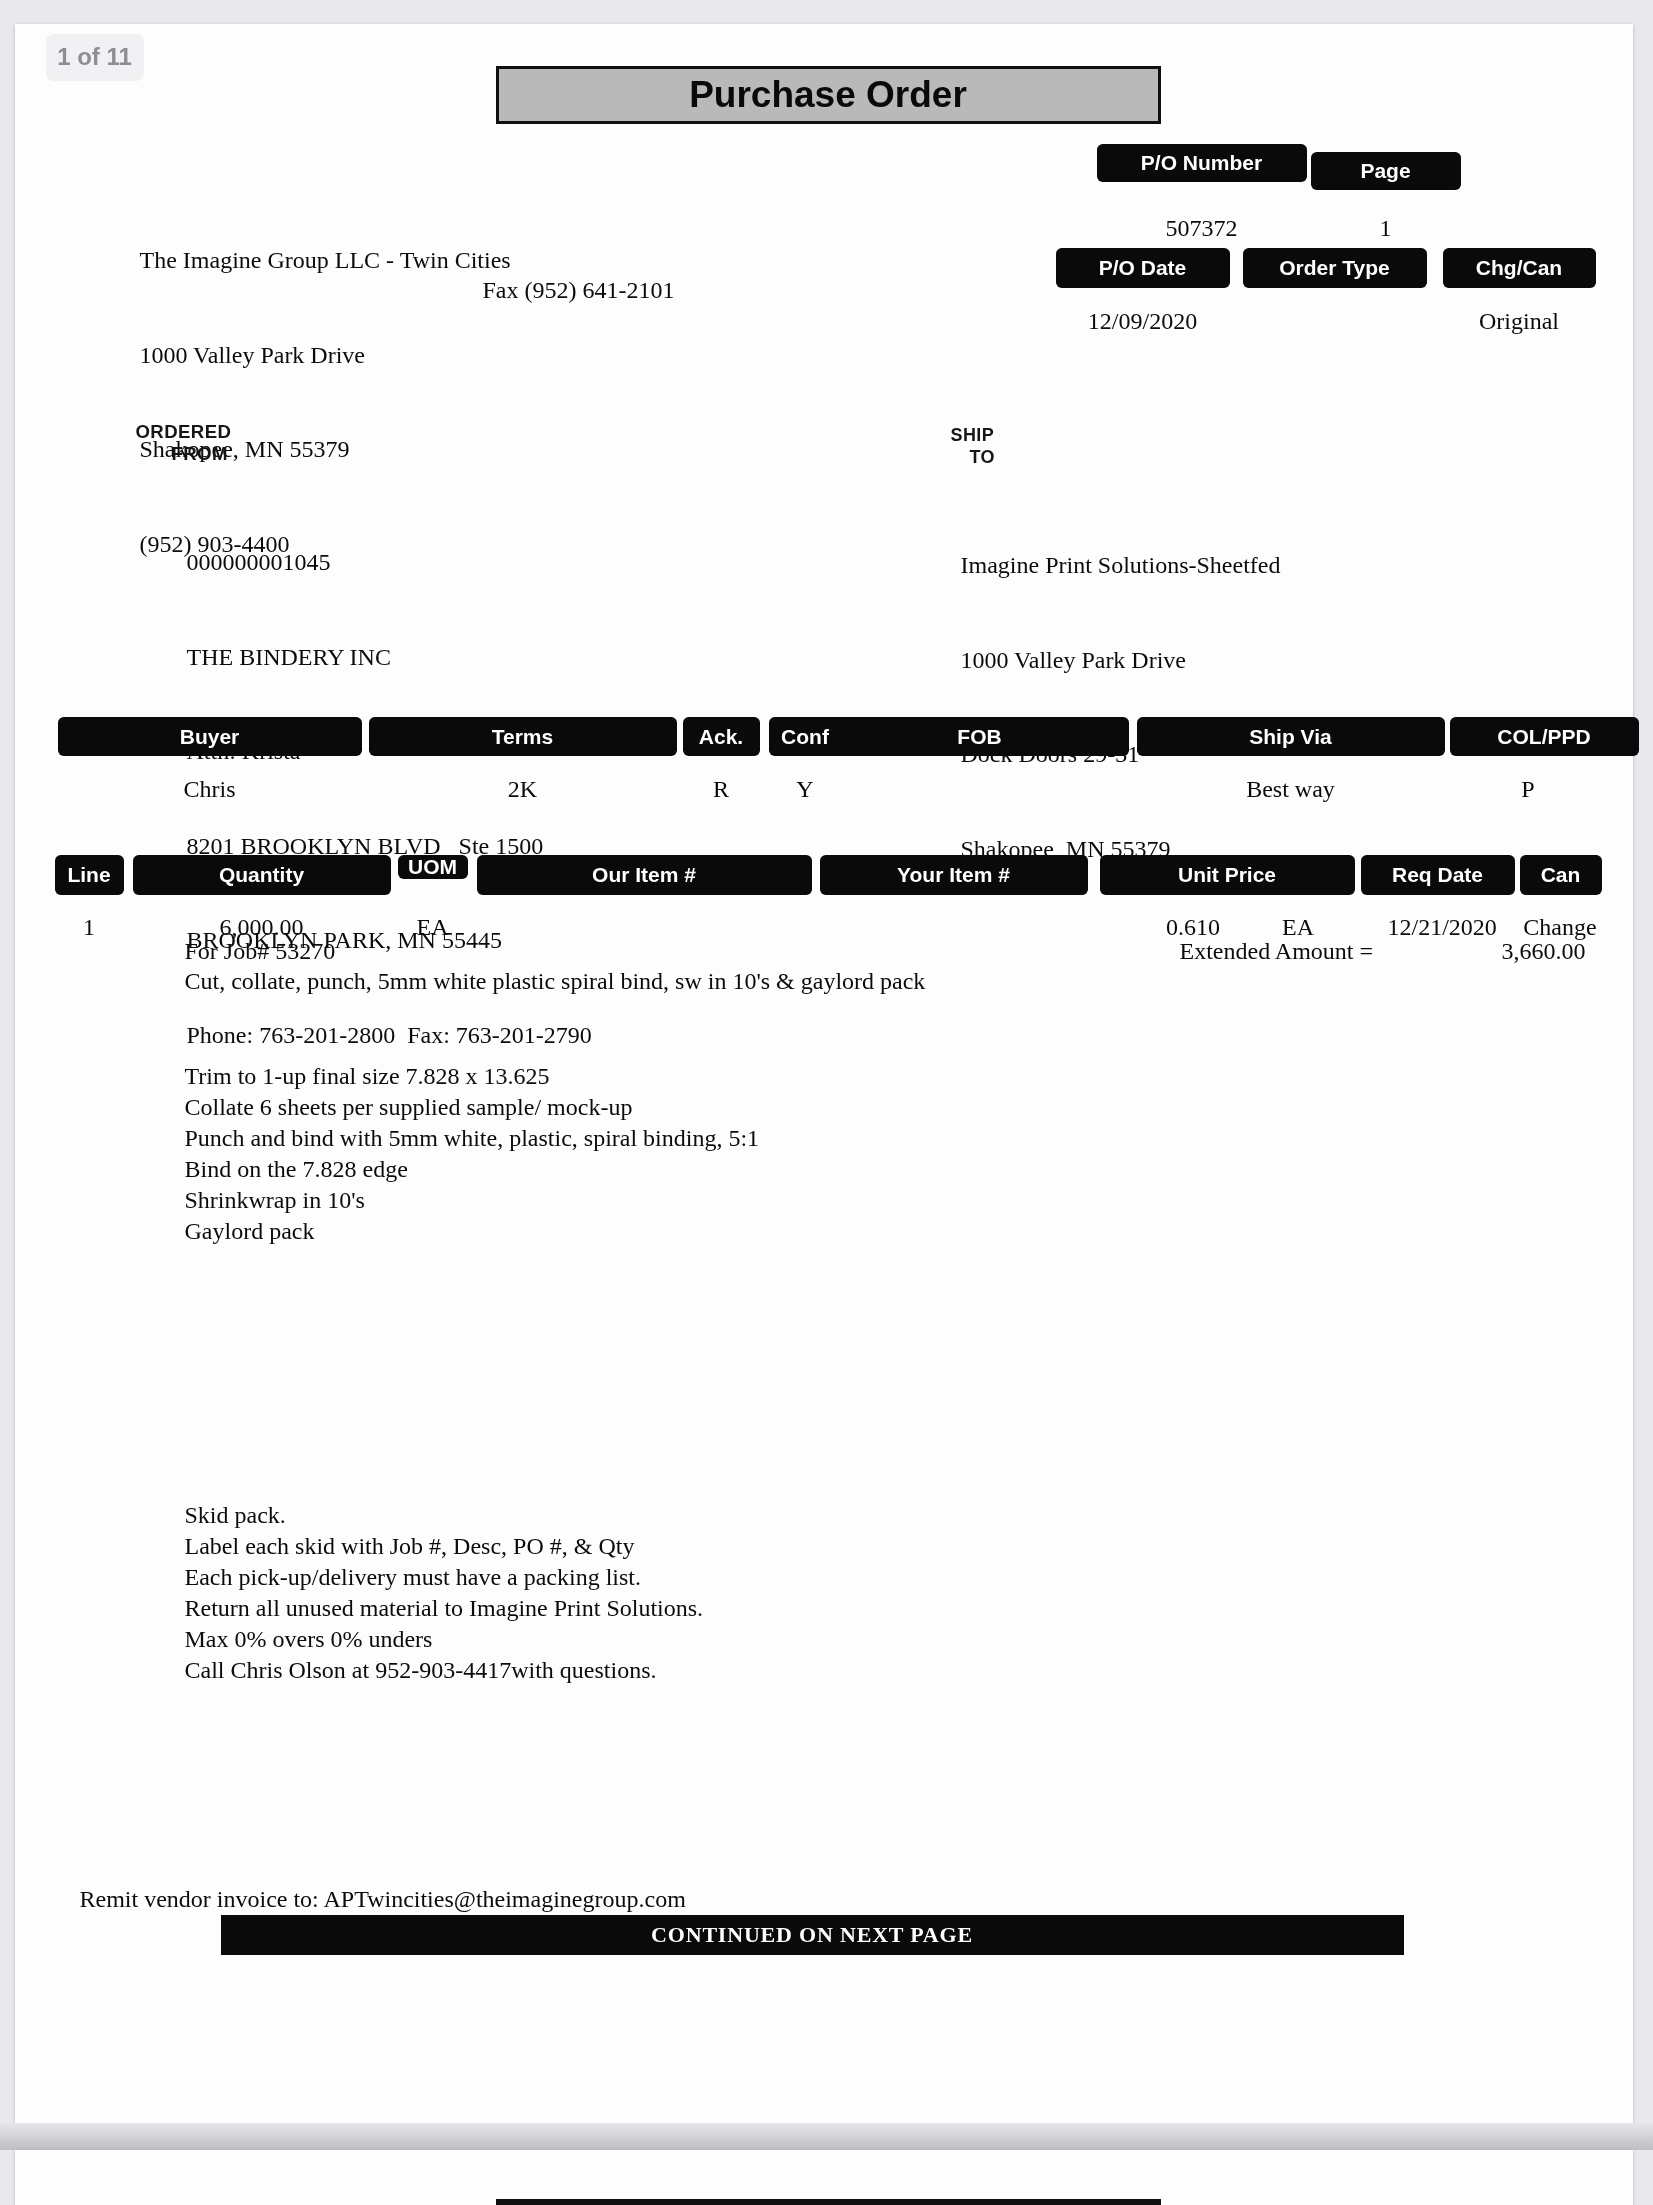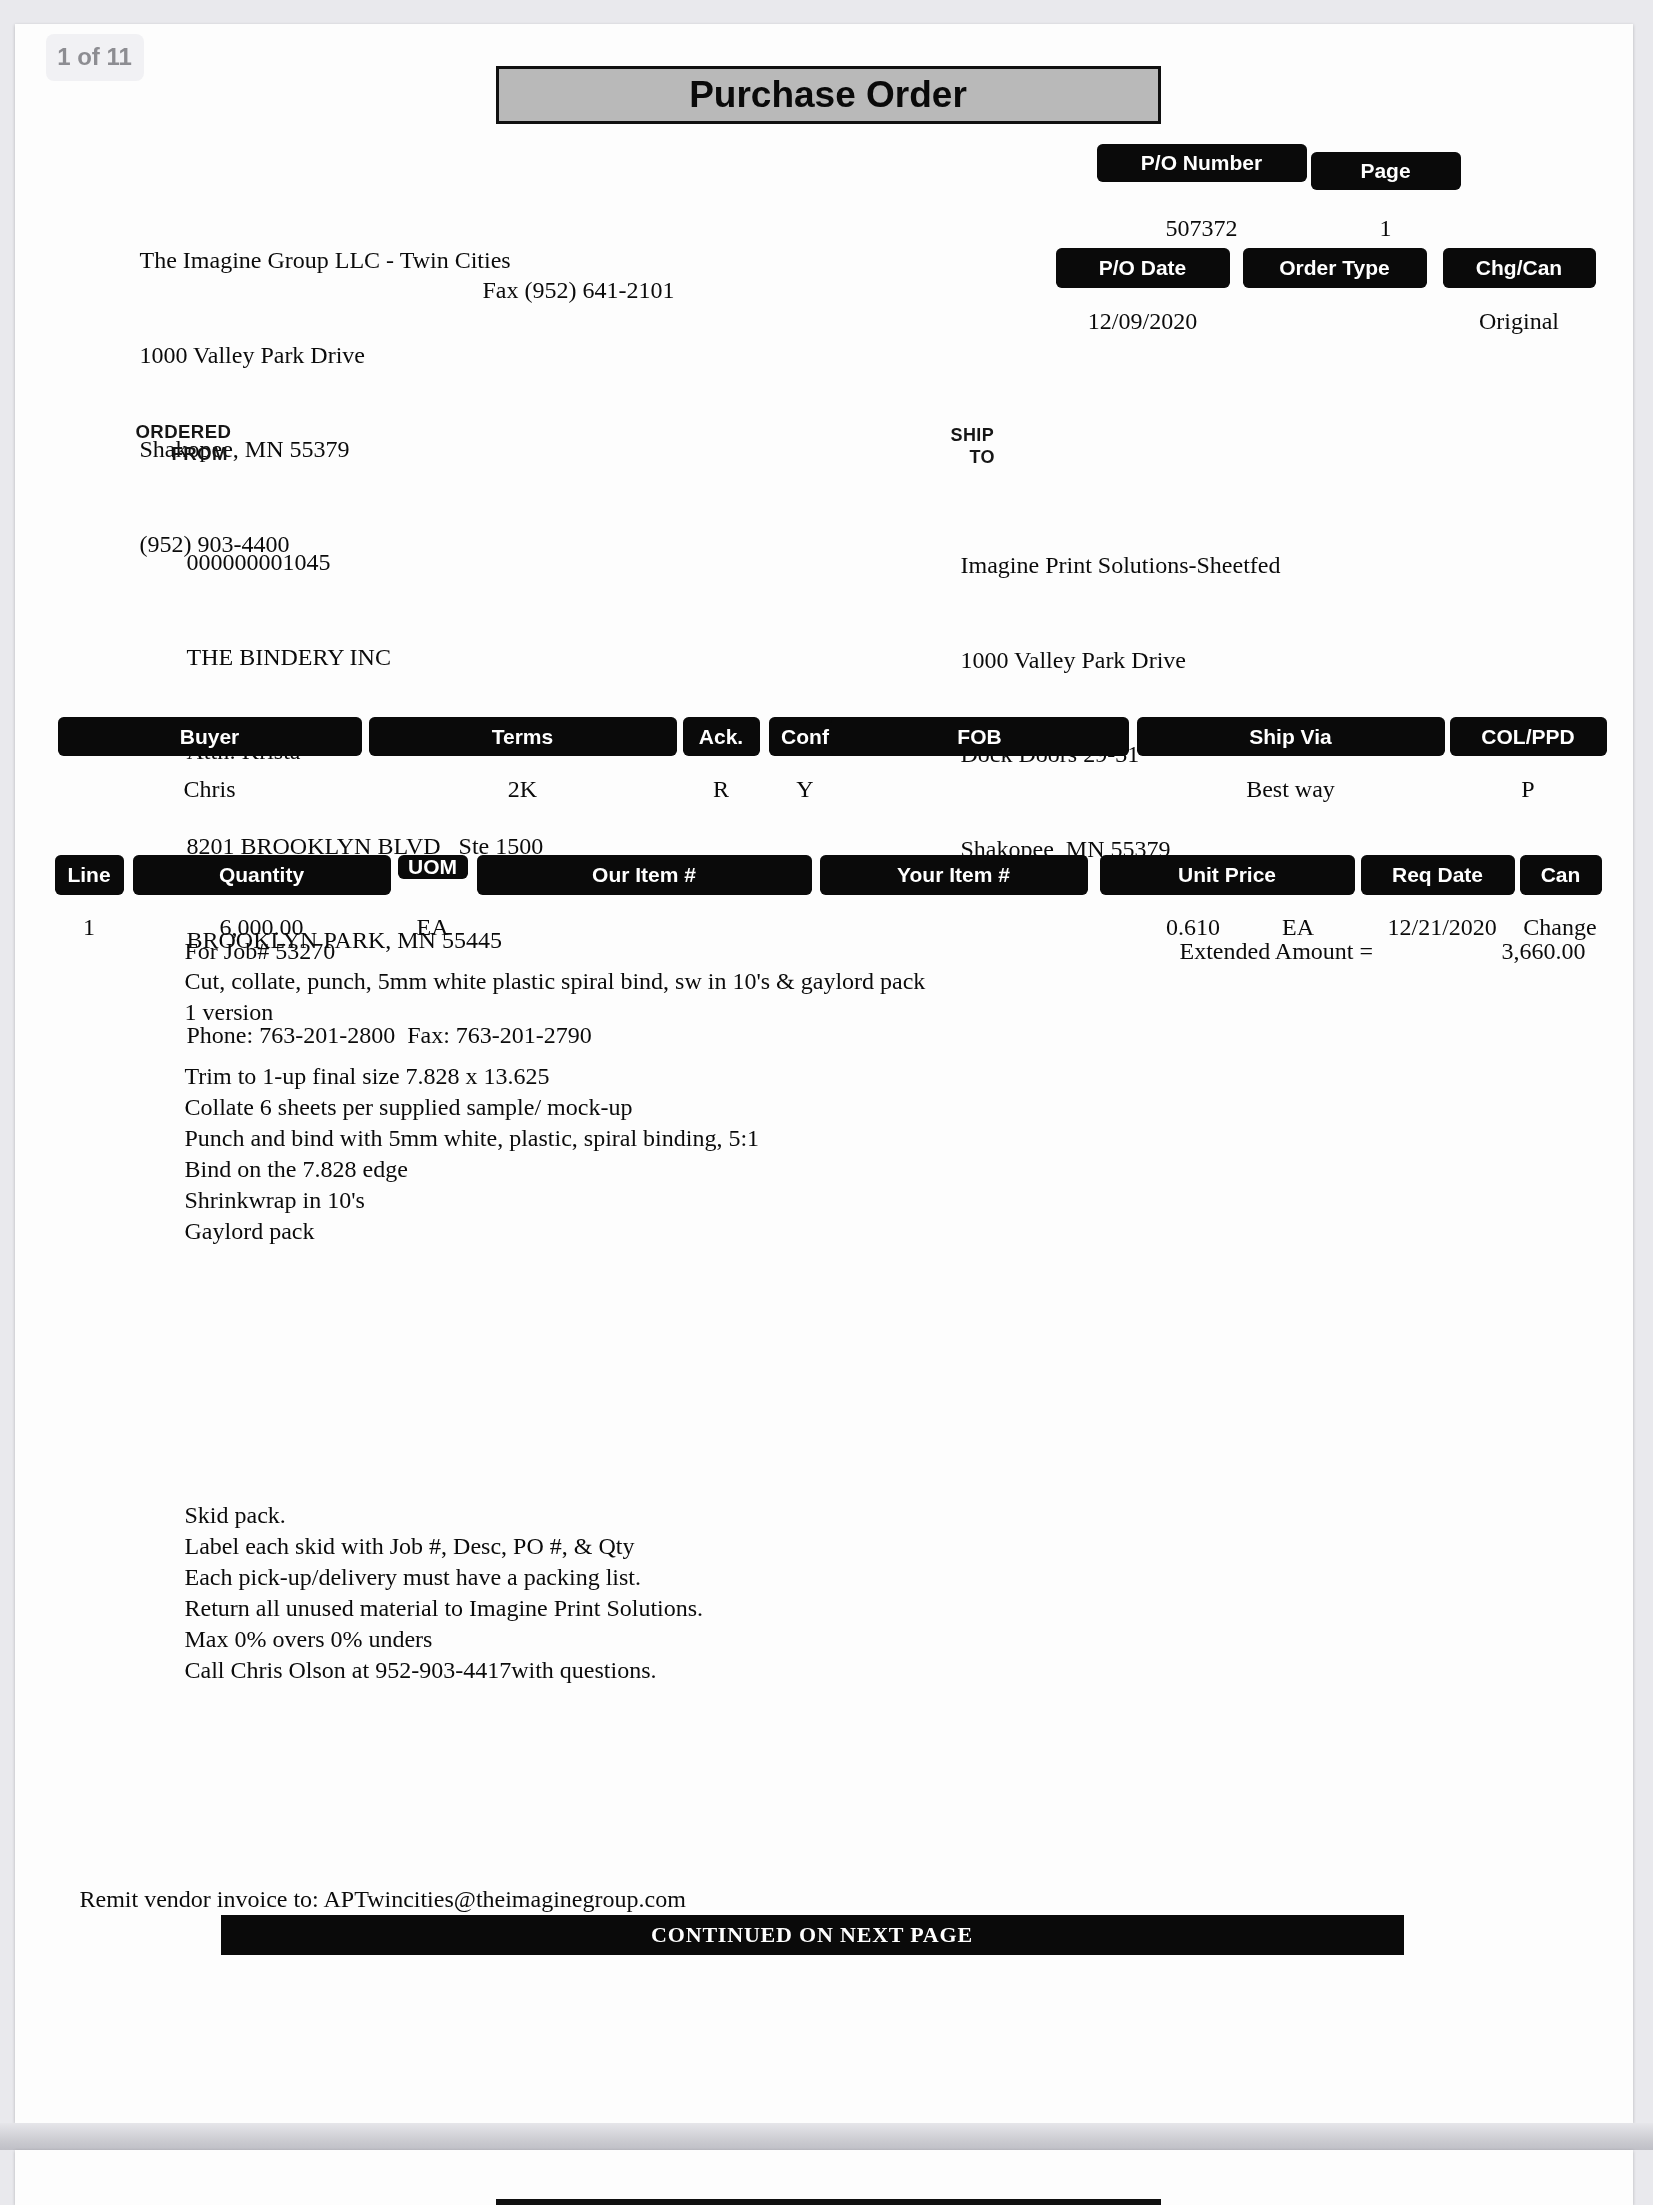--- a/index.html
+++ b/index.html
@@ -86,21 +86,21 @@
       <div>Dock Doors 29-31</div>
       <div>Shakopee, MN 55379</div>
     </div>
 
     <div class="hc" style="left:43px;top:693px;width:304px;height:39px;">Buyer</div>
     <div class="hc" style="left:354px;top:693px;width:308px;height:39px;">Terms</div>
     <div class="hc" style="left:668px;top:693px;width:77px;height:39px;">Ack.</div>
     <div class="hc" style="left:754px;top:693px;width:73px;height:39px;">Conf</div>
     <div class="hc" style="left:816px;top:693px;width:298px;height:39px;">FOB</div>
     <div class="hc" style="left:1122px;top:693px;width:308px;height:39px;">Ship Via</div>
-    <div class="hc" style="left:1435px;top:693px;width:157px;height:39px;">COL/PPD</div>
+    <div class="hc" style="left:1435px;top:693px;width:189px;height:39px;">COL/PPD</div>
 
     <div class="val" style="left:43px;top:752px;width:304px;">Chris</div>
     <div class="val" style="left:354px;top:752px;width:308px;">2K</div>
     <div class="val" style="left:668px;top:752px;width:77px;">R</div>
     <div class="val" style="left:754px;top:752px;width:73px;">Y</div>
     <div class="val" style="left:816px;top:752px;width:298px;"></div>
     <div class="val" style="left:1122px;top:752px;width:308px;">Best way</div>
     <div class="val" style="left:1435px;top:752px;width:157px;">P</div>
 
     <div class="hc" style="left:40px;top:831px;width:69px;height:40px;">Line</div>
@@ -121,21 +121,20 @@
     <div class="val" style="left:1235px;top:890px;width:97px;">EA</div>
     <div class="val left" style="left:1373px;top:890px;width:137px;">12/21/2020</div>
     <div class="val" style="left:1489px;top:890px;width:113px;">Change</div>
 
     <div class="val left" style="left:170px;top:914px;width:323px;">For Job# 53270</div>
     <div class="val left" style="left:1165px;top:914px;width:210px;">Extended Amount =</div>
     <div class="val right" style="left:1445px;top:914px;width:126px;">3,660.00</div>
 
     <div class="desc" style="left:170px;top:942px;">
         <div class="desc-line">Cut, collate, punch, 5mm white plastic spiral bind, sw in 10's &amp; gaylord pack</div>
-        <div class="desc-line">1 version</div>
       </div>
     <div class="desc" style="left:170px;top:1037px;">
         <div class="desc-line">Trim to 1-up final size 7.828 x 13.625</div>
         <div class="desc-line">Collate 6 sheets per supplied sample/ mock-up</div>
         <div class="desc-line">Punch and bind with 5mm white, plastic, spiral binding, 5:1</div>
         <div class="desc-line">Bind on the 7.828 edge</div>
         <div class="desc-line">Shrinkwrap in 10's</div>
         <div class="desc-line">Gaylord pack</div>
       </div>
     <div class="desc" style="left:170px;top:1476px;">

